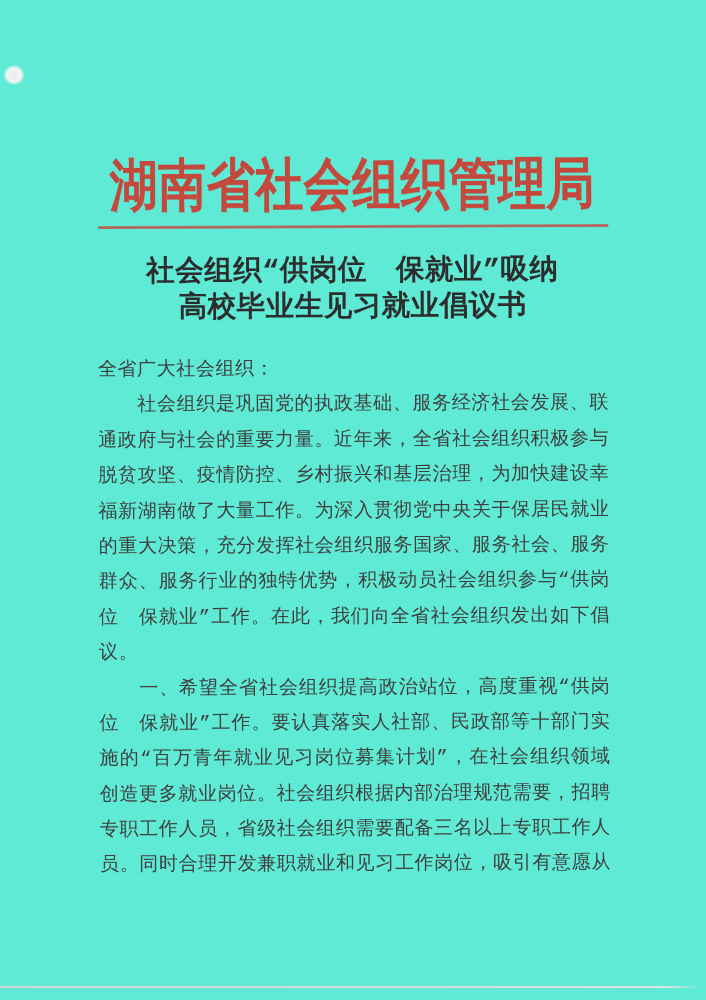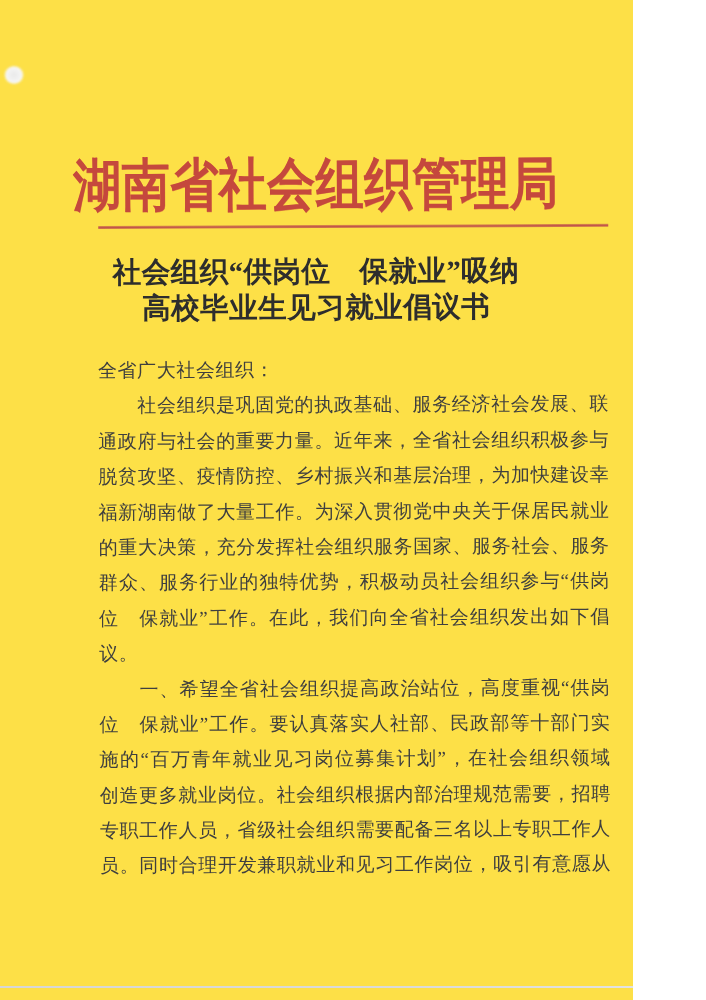--- a/index.html
+++ b/index.html
@@ -2,25 +2,25 @@
 <html lang="zh"><head>
 <meta charset="utf-8">
 <style>
   html, body {
     margin: 0;
     padding: 0;
     background: #ffffff;
   }
   .page {
     position: relative;
-    width: 633px;
+    width: 706px;
     height: 1000px;
-    background: #fde047;
+    background: #5eead4;
     overflow: hidden;
-    font-family: Liberation Serif, serif;
+    font-family: Liberation Mono, monospace;
   }
   .content {
     position: absolute;
     inset: 0;
     transform: rotate(-0.25deg);
     transform-origin: 50% 40%;
   }
   
   .agency-header {
     position: absolute;

